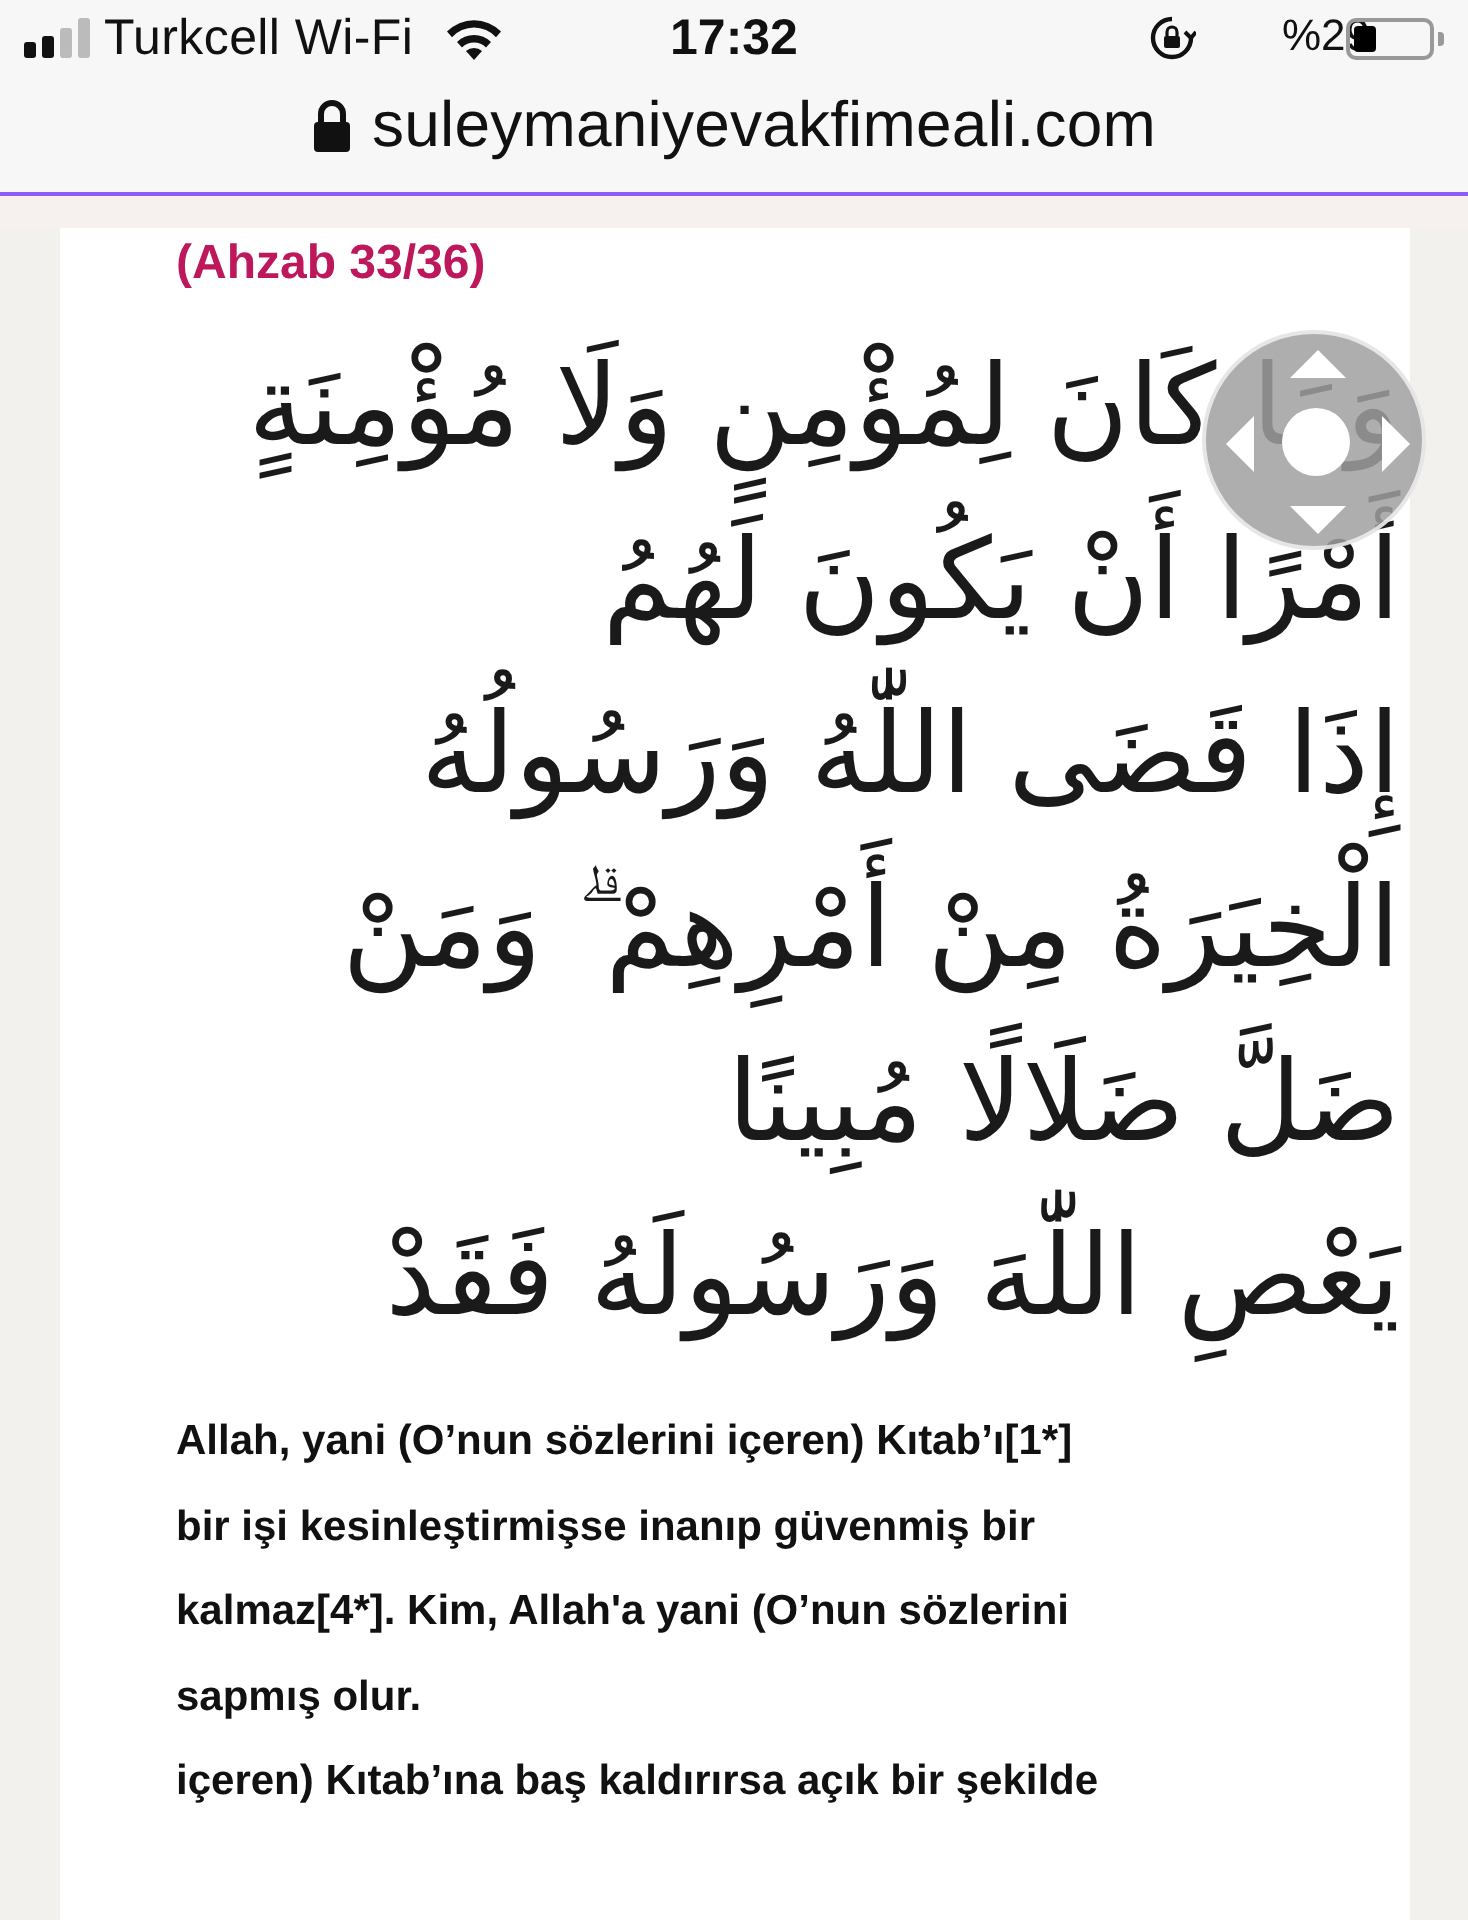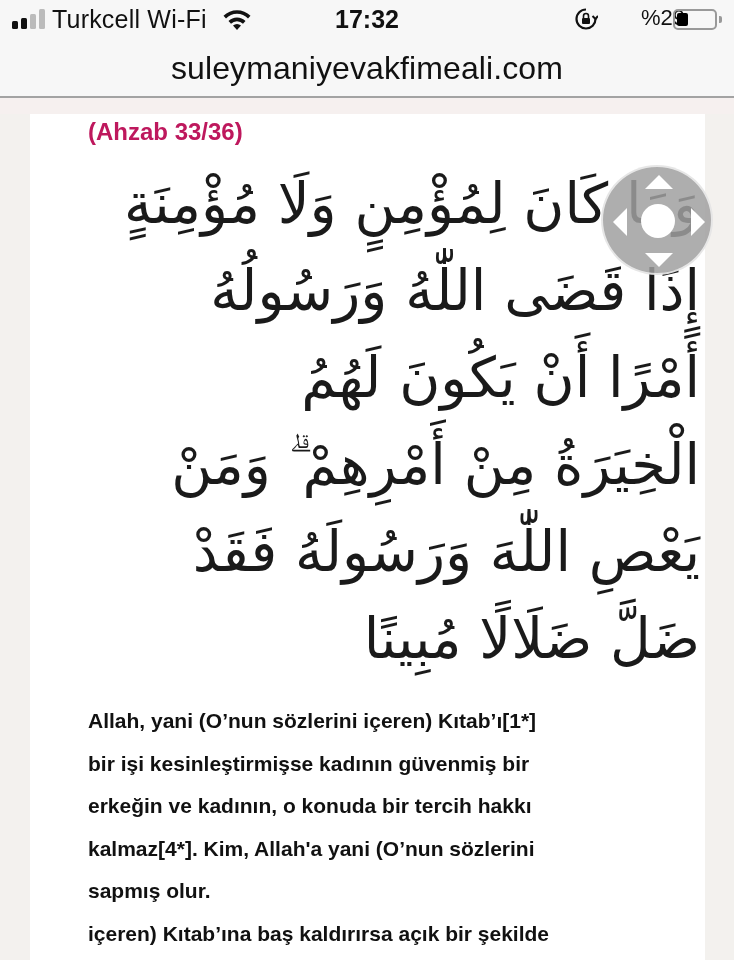--- a/index.html
+++ b/index.html
@@ -5,21 +5,21 @@
     * { box-sizing: border-box; margin: 0; padding: 0; }
     html, body {
       width: 734px; height: 960px; overflow: hidden;
       background: #f3f1ee;
       font-family: "Liberation Sans", "DejaVu Sans", sans-serif;
       color: #111;
     }
     .topbar {
       position: absolute; left: 0; top: 0; width: 734px; height: 98px;
       background: #f7f7f7;
-      border-bottom: 2px solid #a3a3a3;
+      border-bottom: 2px solid #8b5cf6;
     }
     .status-bar {
       position: absolute; left: 0; top: 0; width: 734px; height: 40px;
     }
     .signal {
       position: absolute; left: 12px; top: 9px; width: 34px; height: 20px;
       display: flex; align-items: flex-end; gap: 3px;
     }
     .signal span { display: block; width: 6px; border-radius: 1.5px; }
     .carrier {
@@ -39,21 +39,21 @@
       position: absolute; left: 673px; top: 9px; width: 44px; height: 21px;
       border: 2px solid #999; border-radius: 5px; padding: 2px;
     }
     .battery-fill { width: 11px; height: 100%; background: #000; border-radius: 2px; }
     .battery-nub {
       position: absolute; left: 719px; top: 16px; width: 3px; height: 7px;
       background: #999; border-radius: 0 2px 2px 0;
     }
     .url-bar {
       position: absolute; left: 0; top: 38px; width: 734px; height: 48px;
-      display: flex; justify-content: center; align-items: center; gap: 10px; flex-direction: column;
+      display: flex; justify-content: center; align-items: center; gap: 10px;
     }
     .lock-icon { width: 20px; height: 28px; position: relative; margin-top: 2px; }
     .url-text { font-size: 32px; font-weight: 400; color: #111; letter-spacing: 0.1px; }
 
     .page-bg-band {
       position: absolute; left: 0; top: 98px; width: 734px; height: 16px; background: #f6f0ef;
     }
     .card {
       position: absolute; left: 30px; top: 114px; width: 675px; height: 846px;
       background: #ffffff;
@@ -128,31 +128,30 @@
 </div>
 
 <div class="page-bg-band"></div>
 
 <div class="card"></div>
 
 <div class="citation">(Ahzab 33/36)</div>
 
 <div class="arabic" lang="ar">
   <span class="line">وَمَا كَانَ لِمُؤْمِنٍ وَلَا مُؤْمِنَةٍ</span>
+  <span class="line">أَمْرًا أَنْ يَكُونَ لَهُمُ</span>
   <span class="line">إِذَا قَضَى اللّٰهُ وَرَسُولُهُ</span>
-  <span class="line">أَمْرًا أَنْ يَكُونَ لَهُمُ</span>
   <span class="line">الْخِيَرَةُ مِنْ أَمْرِهِمْ ۗ وَمَنْ</span>
+  <span class="line">ضَلَّ ضَلَالًا مُبِينًا</span>
   <span class="line">يَعْصِ اللّٰهَ وَرَسُولَهُ فَقَدْ</span>
-  <span class="line">ضَلَّ ضَلَالًا مُبِينًا</span>
 </div>
 
 <div class="translation">
   <div>Allah, yani (O’nun sözlerini içeren) Kıtab’ı[1*]</div>
-  <div>bir işi kesinleştirmişse kadının güvenmiş bir</div>
-  <div>erkeğin ve kadının, o konuda bir tercih hakkı</div>
+  <div>bir işi kesinleştirmişse inanıp güvenmiş bir</div>
   <div>kalmaz[4*]. Kim, Allah'a yani (O’nun sözlerini</div>
   <div>sapmış olur.</div>
   <div>içeren) Kıtab’ına baş kaldırırsa açık bir şekilde</div>
 </div>
 
 <div class="nav-pad">
   <div class="arrow arrow-up"></div>
   <div class="arrow arrow-left"></div>
   <div class="center"></div>
   <div class="arrow arrow-right"></div>

